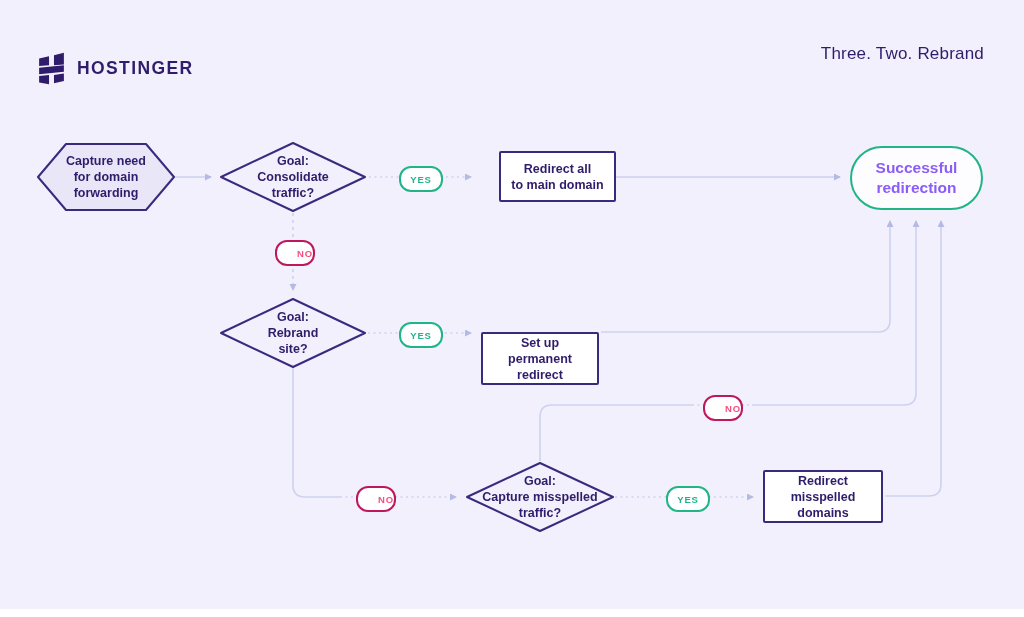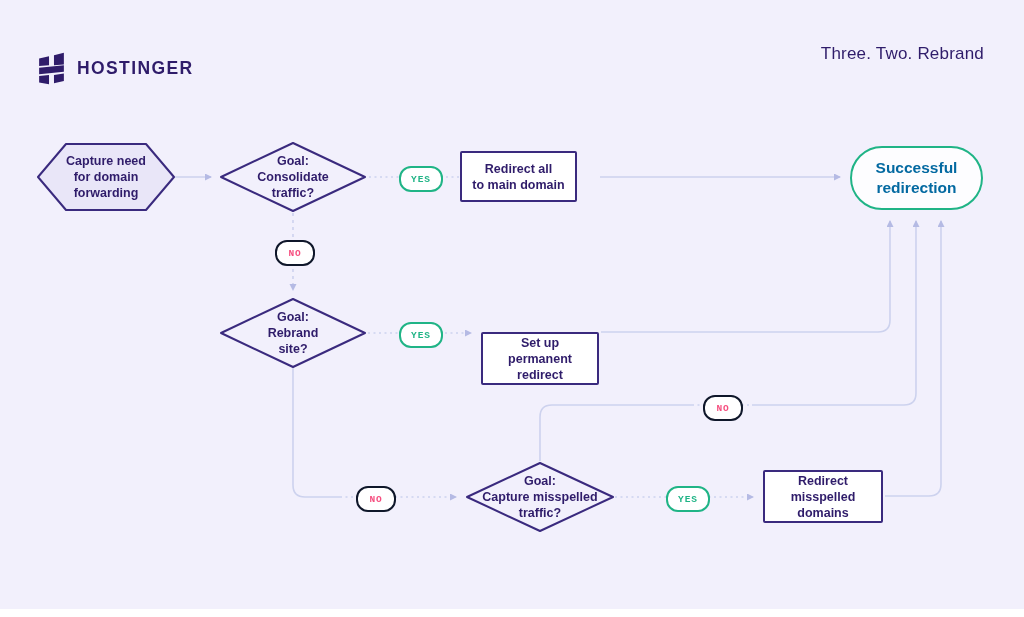--- a/index.html
+++ b/index.html
@@ -37,30 +37,30 @@
   .node{position:absolute;display:flex;align-items:center;justify-content:center;
     text-align:center;white-space:pre-line;color:#2f1c6a;font-weight:bold;
     font-size:12.5px;line-height:1.28;}
   .node svg.shape{position:absolute;left:0;top:0;}
   .node .lbl{position:relative;z-index:2;}
   .rect-node{
     background:#ffffff;border:2px solid #3a2a7e;border-radius:2px;
   }
   .stadium{
     background:#fdfdff;border:2px solid #20b486;border-radius:32px;
-    color:#0369a1;font-size:15.5px;line-height:1.32;
+    color:#8b5cf6;font-size:15.5px;line-height:1.32;
   }
   
   .pill{
     position:absolute;display:flex;align-items:center;justify-content:center;
     background:#ffffff;border-radius:12px;
-    font-size:9.5px;font-weight:bold;letter-spacing:0.9px;z-index:3;font-family:Liberation Mono, monospace;
+    font-size:9.5px;font-weight:bold;letter-spacing:0.9px;z-index:3;
   }
   .pill.yes{width:40px;height:22px;border:2px solid #20b486;color:#20b486;}
-  .pill.no{width:36px;height:22px;border:2px solid #0f172a;color:#f64e7f;}
+  .pill.no{width:36px;height:22px;border:2px solid #be185d;color:#f64e7f;justify-content:flex-end;}
 </style>
 </head>
 <body>
 
 <div class="canvas">
 
   <div class="brand">
     <svg class="brand-mark" viewBox="0 0 34 40">
       <g fill="#2f1c6a">
         <polygon points="2,8 14,5 14,16 2,17"></polygon>
@@ -116,21 +116,21 @@
 
   <div class="node" style="left:220px;top:142px;width:146px;height:70px;">
     <svg class="shape" width="146" height="70" viewBox="0 0 146 70">
       <polygon points="73,1 145,35 73,69 1,35" fill="#f2f0fc" stroke="#3a2a7e" stroke-width="2" stroke-linejoin="round"></polygon>
     </svg>
     <span class="lbl">Goal:
 Consolidate
 traffic?</span>
   </div>
 
-  <div class="node rect-node" style="left:460px;top:151px;width:113px;height:47px;">
+  <div class="node rect-node" style="left:499px;top:151px;width:113px;height:47px;">
     <span class="lbl">Redirect all
 to main domain</span>
   </div>
 
   <div class="node stadium" style="left:850px;top:146px;width:129px;height:60px;">
     <span class="lbl">Successful
 redirection</span>
   </div>
 
   <div class="node" style="left:220px;top:298px;width:146px;height:70px;">

